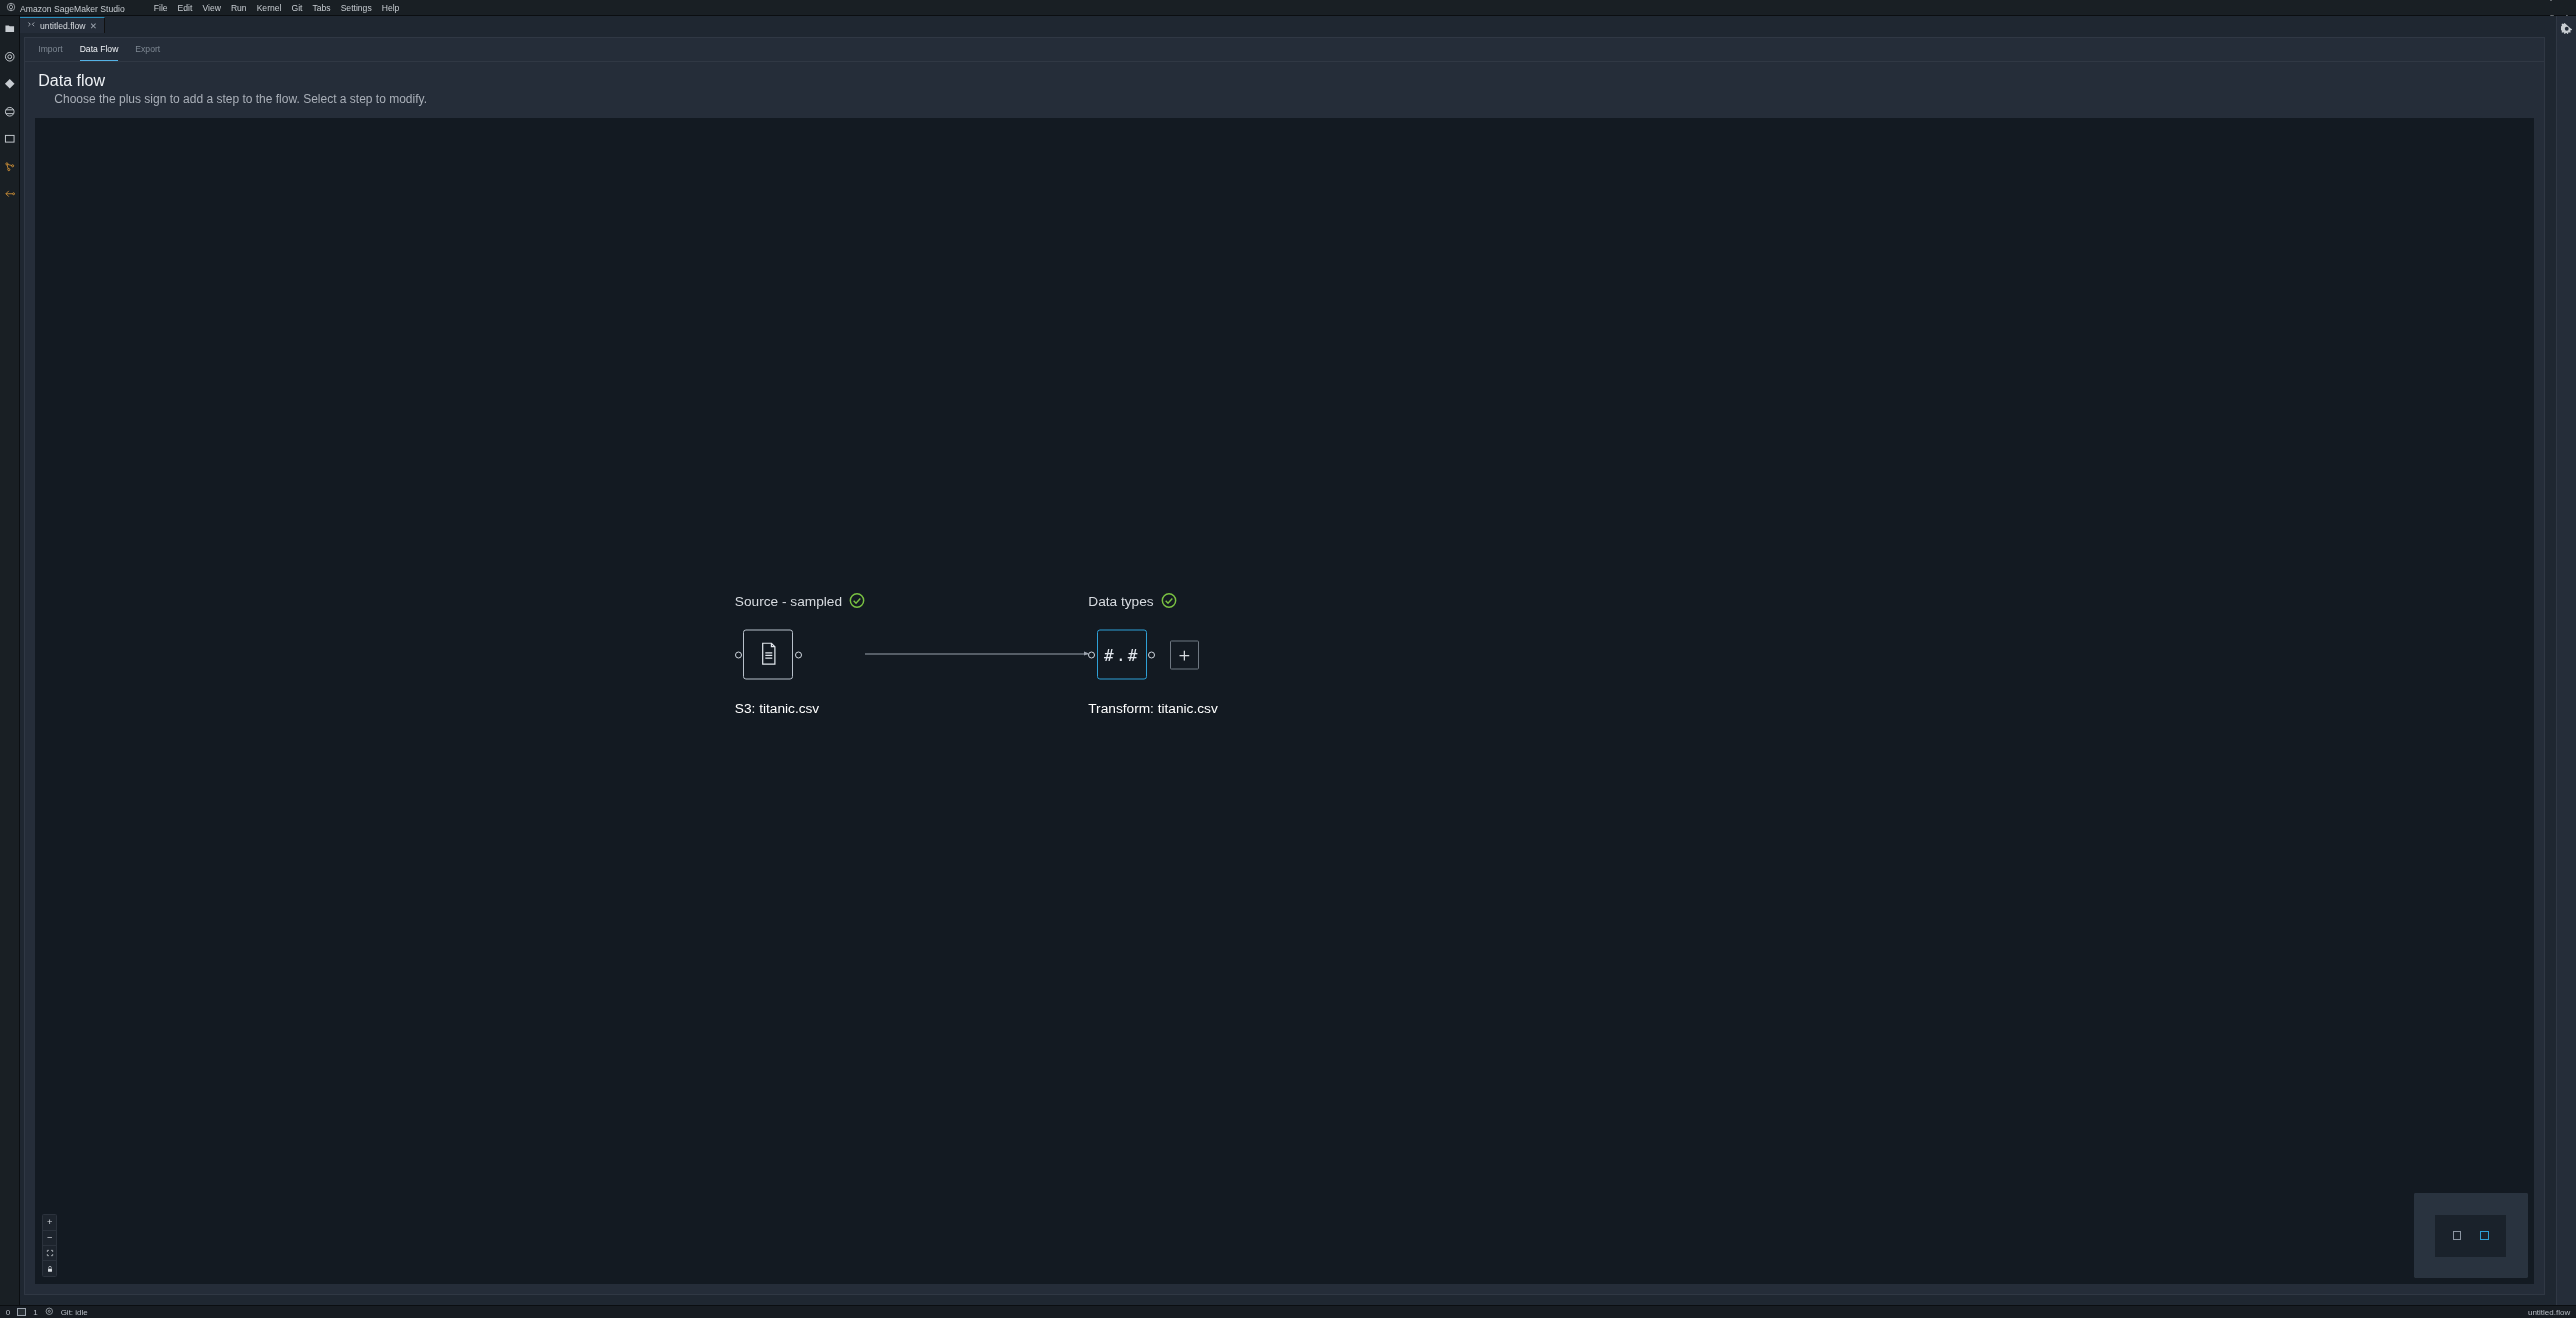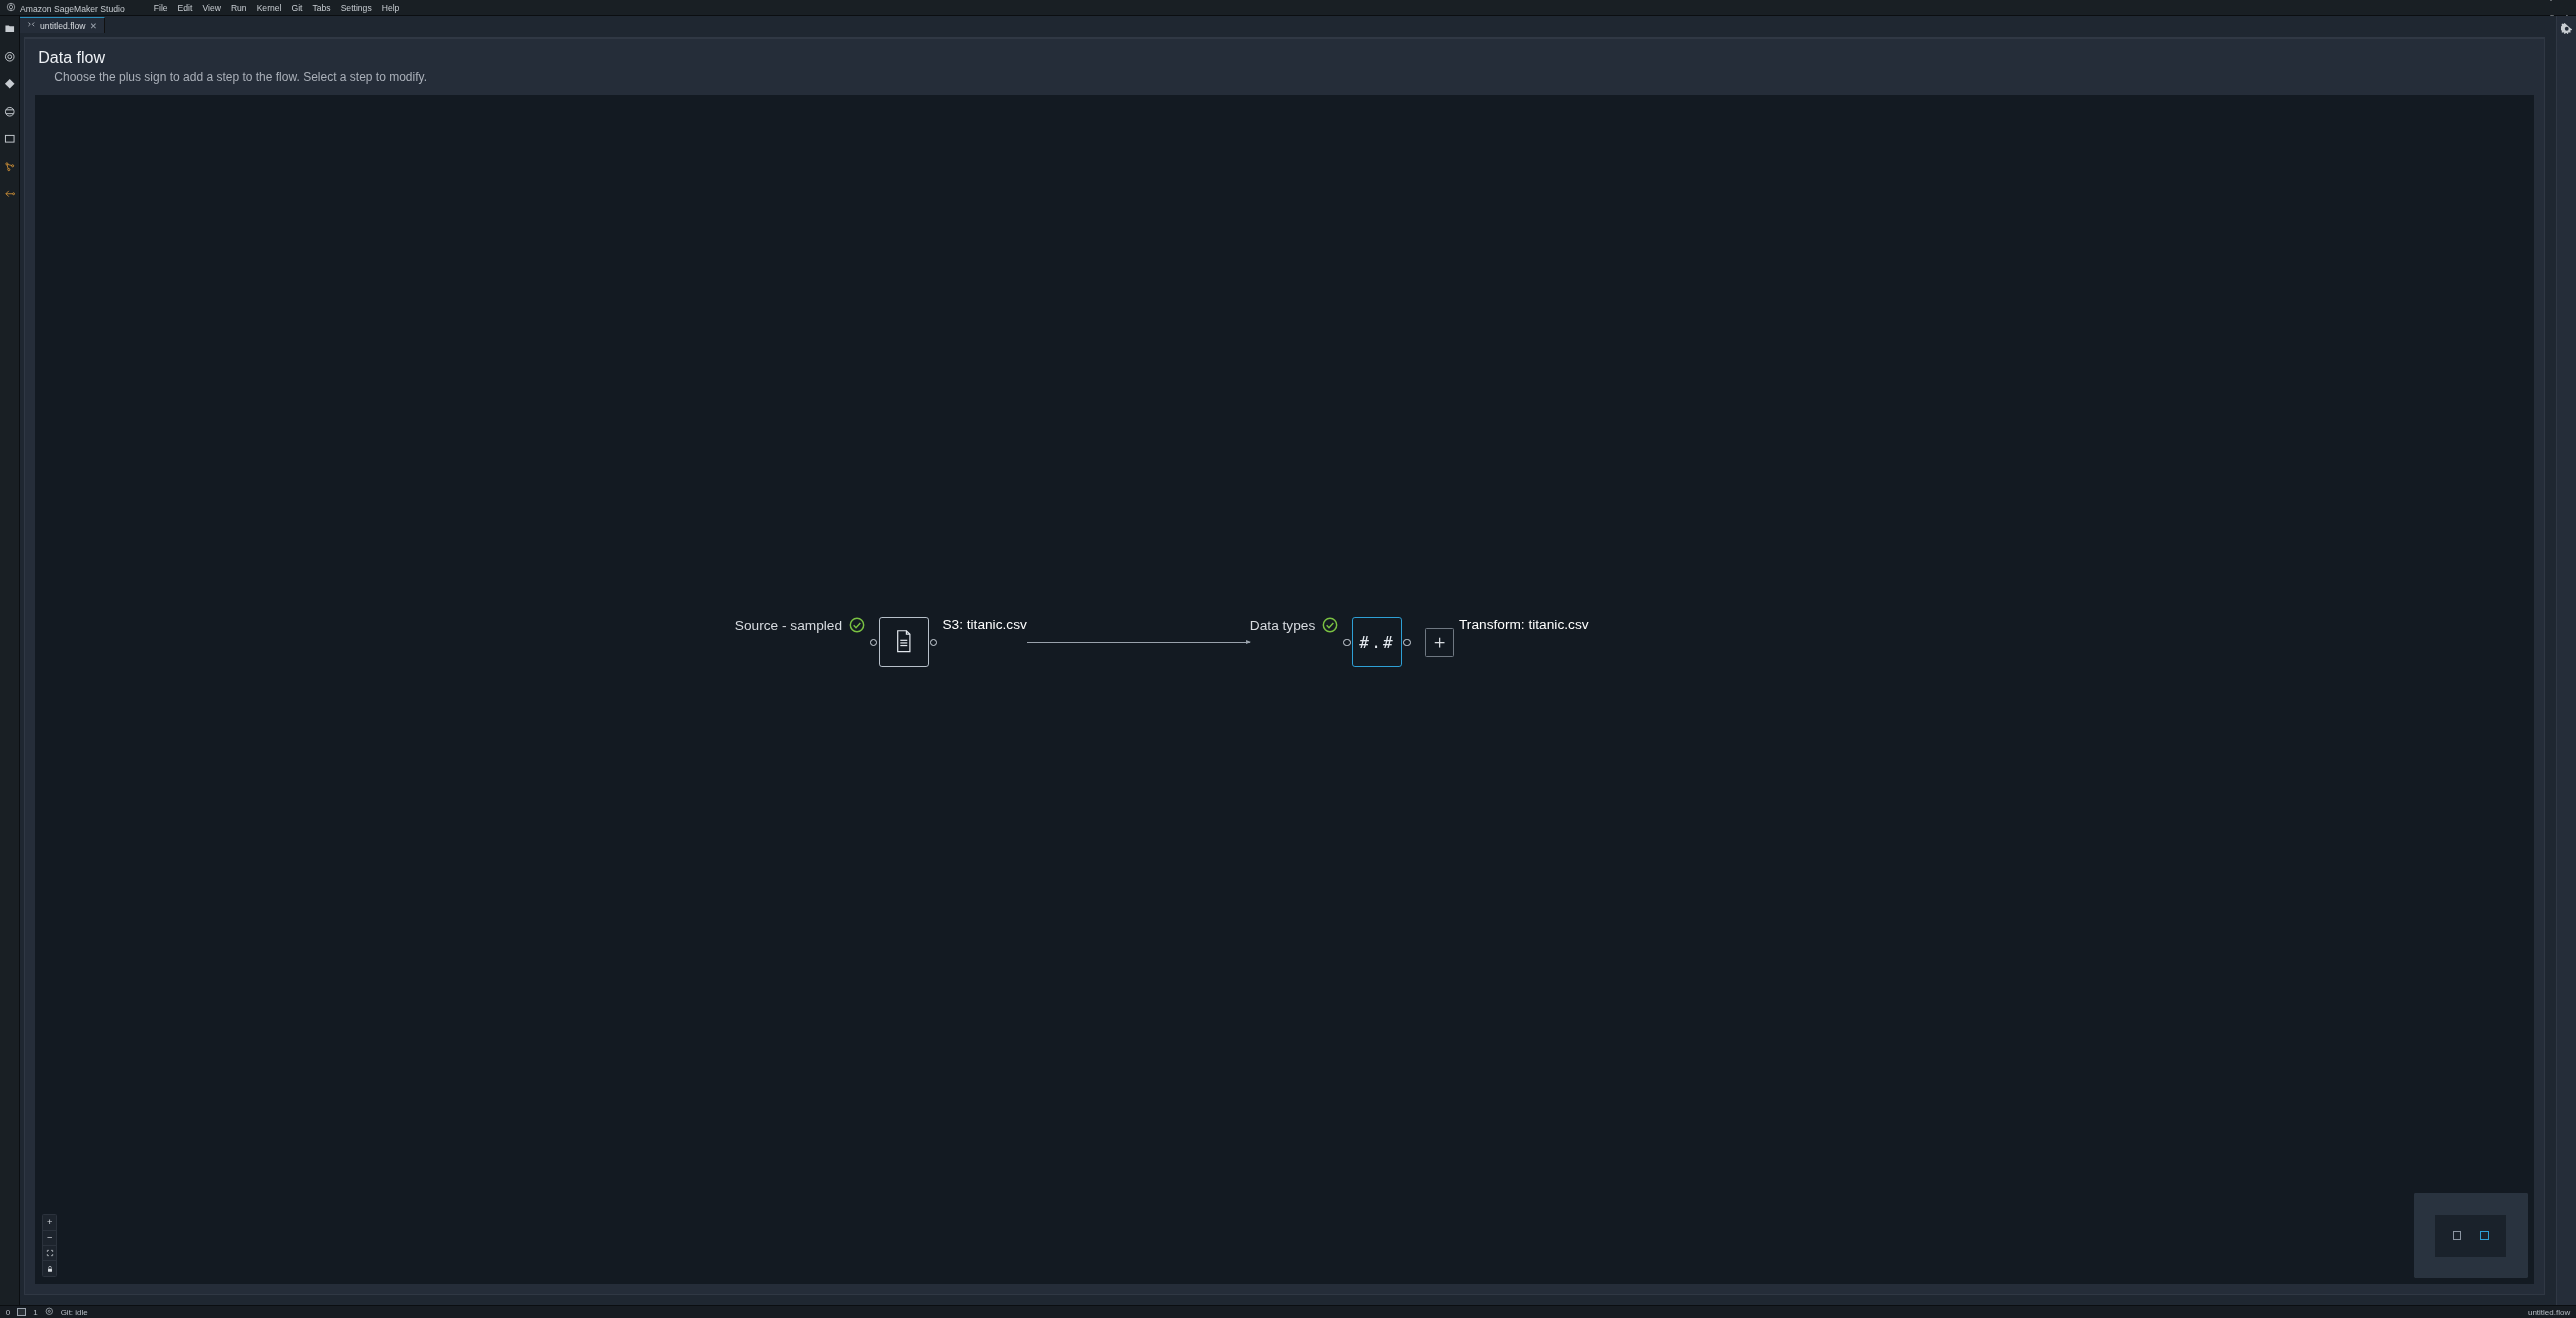--- a/index.html
+++ b/index.html
@@ -51,21 +51,21 @@
 .headerblock p  { font-size: 12px; color: #aab0b9; margin-left: 16px; }
 
 
 .canvas { flex: 1; margin: 4.3px 10px 10px 10px; background: #131a22;
   position: relative; overflow: hidden; min-height: 0; }
 
 
 .flow { position: absolute; left: 28%; top: 46%; transform: translateY(-50%);
   display: flex; align-items: center; gap: 0; }
 
-.node { display: flex; flex-direction: row; align-items: flex-start; gap: 5px; }
+.node { display: flex; flex-direction: column; align-items: flex-start; gap: 21px; }
 .node .title { display: flex; align-items: center; gap: 7.2px; font-size: 13.7px; color: #d7dbe0; }
 .node .sub   { font-size: 13.7px; color: #ffffff; text-align: right; }
 
 .check { width: 16px; height: 16px; }
 .check svg { width: 16px; height: 16px; }
 
 .boxrow { display: flex; align-items: center; }
 .port { width: 7.2px; height: 7.2px; border: 0.7px solid #cfd6de; border-radius: 50%; background: transparent; }
 .nodebox { width: 50px; height: 50px; border: 1.1px solid #b7c0ca; border-radius: 2.9px; background: transparent;
   display: flex; align-items: center; justify-content: center; margin: 0 1.4px; }
@@ -204,20 +204,25 @@
             <polyline points="4 7 9 12 4 17"></polyline>
               <polyline points="20 7 15 12 20 17"></polyline>
             </svg>
         </span>
         <span>untitled.flow</span>
         <span class="x">✕</span>
       </div>
     </div>
 
     <div class="doc">
+      <div class="subtabs">
+        <span>Import</span>
+        <span class="active">Data Flow</span>
+        <span>Export</span>
+      </div>
       <div class="subdivider"></div>
 
       <div class="headerblock">
         <h1>Data flow</h1>
         <p>Choose the plus sign to add a step to the flow. Select a step to modify.</p>
       </div>
 
       <div class="canvas">
 
         <div class="flow">

